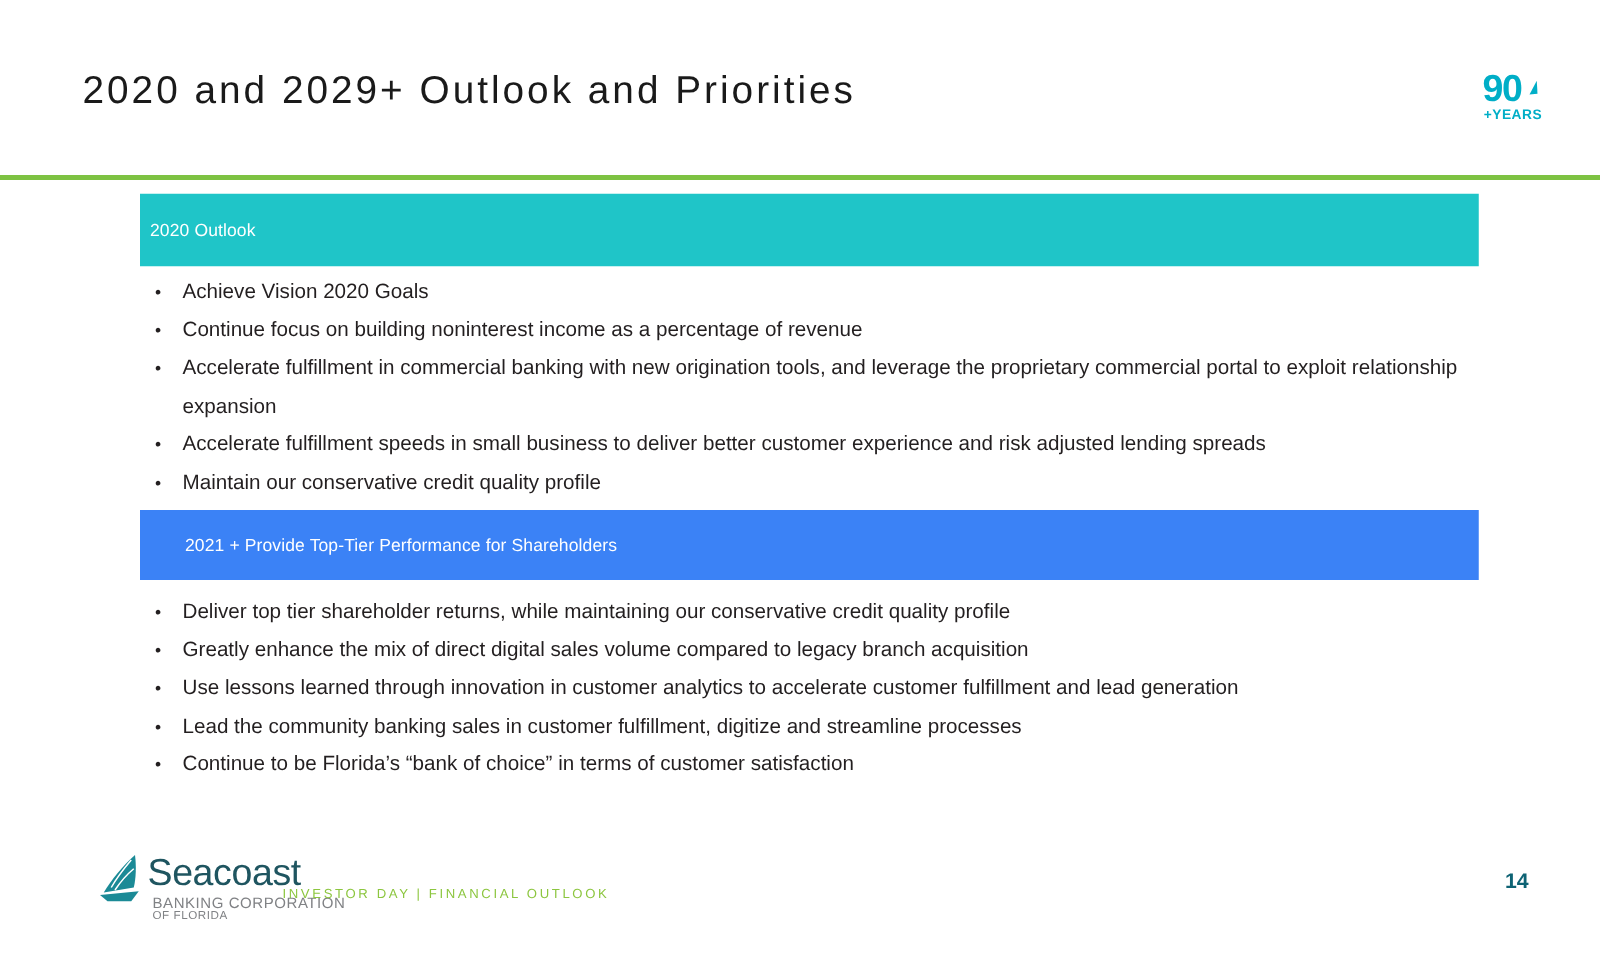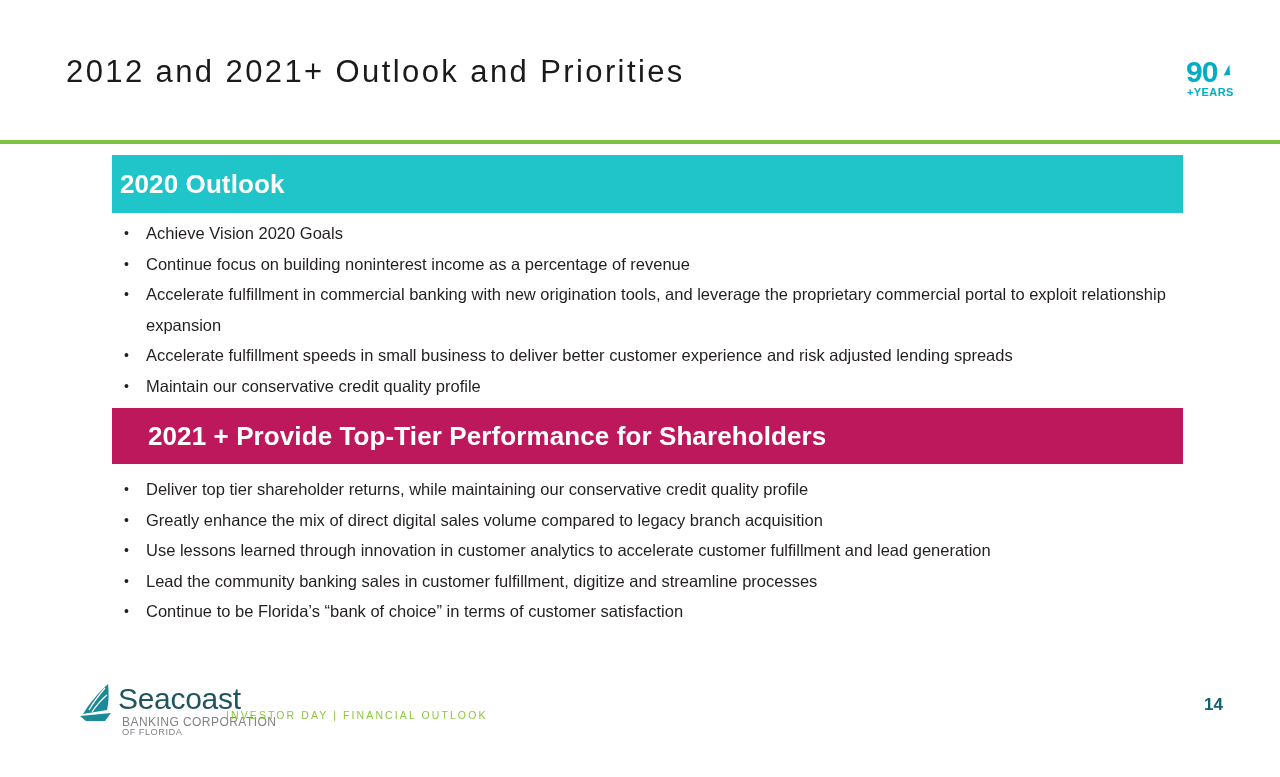--- a/index.html
+++ b/index.html
@@ -97,26 +97,26 @@
   }
   .section-bar.teal {
     top: 5px;
     height: 58px;
     background: #1FC5C8;
     padding-left: 8px;
   }
   .section-bar.green {
     top: 258px;
     height: 56px;
-    background: #be185d;
+    background: #3b82f6;
     padding-left: 36px;
   }
   .section-bar .section-title {
-    font-size: 26px;
-    font-weight: 700;
+    font-size: 14px;
+    font-weight: 400;
     color: #ffffff;
     letter-spacing: 0.1px;
     text-align: right;
   }
 
   .bullet-list {
     position: absolute;
     left: 112px;
     width: 1075px;
     list-style: none;
@@ -214,21 +214,21 @@
     top: 40px;
     font-size: 17px;
     font-weight: 700;
     color: #0E6374;
   }
 </style>
 </head>
 <body>
 
 <div class="slide-header">
-  <div class="slide-title">2012 and 2021+ Outlook and Priorities</div>
+  <div class="slide-title">2020 and 2029+ Outlook and Priorities</div>
 
   <div class="anniversary-logo">
     <div class="ninety">90</div>
     <svg class="sail-mark" viewBox="0 0 20 22">
       <path d="M14 2 L6 16 L15 15 Z" fill="#ffffff"></path>
       <path d="M13.4 3.6 L7.6 14.6 L14 13.9 Z" fill="#00AEC7"></path>
       <path d="M5 17 L17 16.2 L15.4 18.6 L6 18.6 Z" fill="#ffffff"></path>
     </svg>
     <div class="years">+YEARS</div>
   </div>

